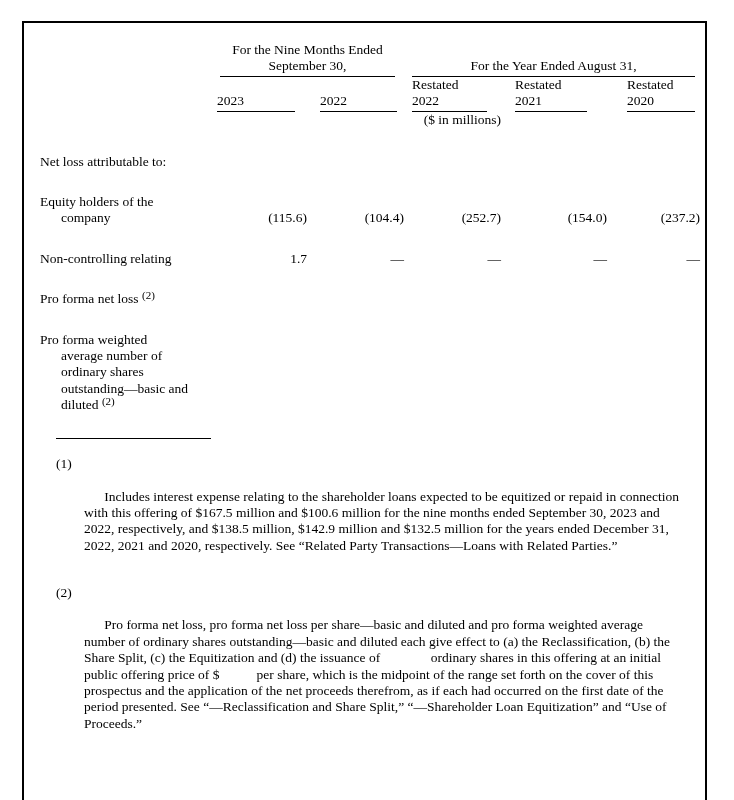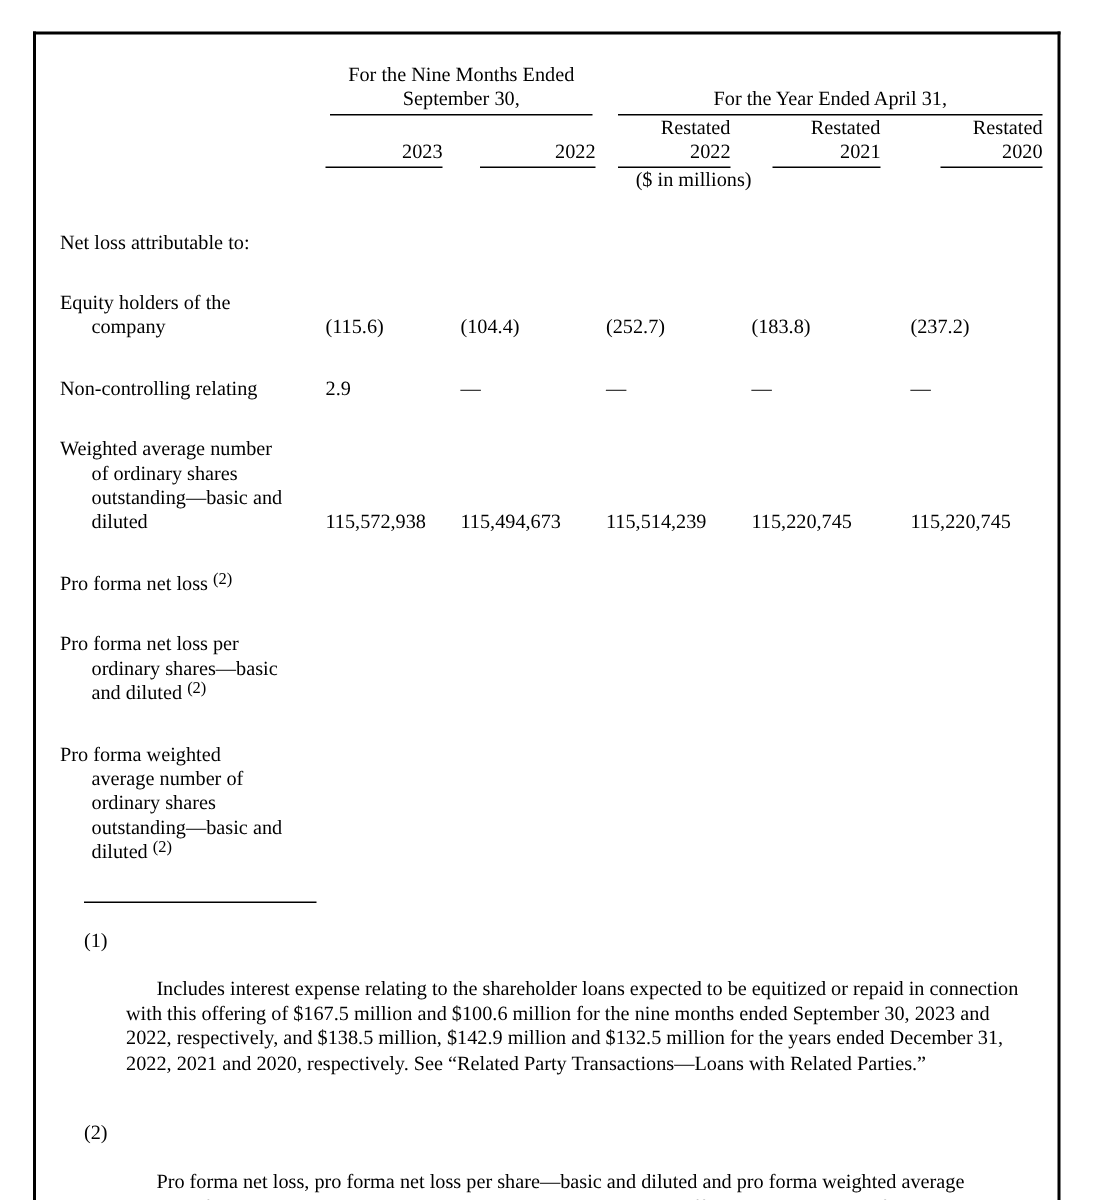--- a/index.html
+++ b/index.html
@@ -20,31 +20,31 @@
   
   table.fin{border-collapse:collapse;table-layout:fixed;width:660px;}
   table.fin td,table.fin th{padding:0;margin:0;font-weight:normal;}
   .col-label{width:177px;}
   .col-a{width:90px;}.col-b{width:97px;}.col-c{width:97px;}.col-d{width:106px;}.col-e{width:93px;}
 
   th.ghead{vertical-align:bottom;text-align:center;font-weight:bold;}
   .u{border-bottom:1.5px solid #000;padding-bottom:1px;white-space:pre-wrap;}
   .u-nine{margin:0 9px 0 3px;}
   .u-year{margin:0 5px 0 8px;}
-  th.chead{vertical-align:bottom;text-align:right;font-weight:bold;padding-top:2px;}
+  th.chead{vertical-align:bottom;text-align:left;font-weight:bold;padding-top:2px;}
   .u-a{margin:0 12px 0 0;}
   .u-b{margin:0 7px 0 13px;}
   .u-c{margin:0 14px 0 8px;}
   .u-d{margin:0 20px 0 14px;}
   .u-e{margin:0 5px 0 20px;}
   td.units{text-align:right;font-weight:bold;vertical-align:top;height:18px;}
 
   td.rlabel{vertical-align:top;}
   .rlabel-inner{white-space:pre-wrap;padding-left:21px;text-indent:-21px;margin-top:24px;}
-  td.val{vertical-align:bottom;padding-right:1px;}
+  td.val{text-align:right;vertical-align:bottom;padding-right:1px;}
   sup.fnref{font-size:11px;line-height:0;vertical-align:4px;}
 
   
   .fn-separator{width:155px;border-top:1.5px solid #000;margin:24px 0 17px 16px;}
   .footnote{position:relative;margin:0 0 14px 16px;width:644px;box-sizing:border-box;
             padding-left:28px;padding-right:14px;white-space:pre-wrap;}
   .fn-marker{position:absolute;left:0;top:0;}
 </style>
 </head>
 <body>
@@ -63,21 +63,21 @@
       </colgroup>
 
       <tbody>
           <tr>
         <th></th>
         <th class="ghead" colspan="2">
           <div class="u u-nine">For the Nine Months Ended
 September 30,</div>
         </th>
         <th class="ghead" colspan="3">
-          <div class="u u-year">For the Year Ended April 31,</div>
+          <div class="u u-year">For the Year Ended August 31,</div>
         </th>
       </tr>
 
       <tr>
         <th></th>
         <th class="chead">
           <div class="u u-a">2023</div>
         </th>
         <th class="chead">
           <div class="u u-b">2022</div>
@@ -117,73 +117,48 @@
       </tr>
 
       <tr>
         <td class="rlabel">
           <div class="rlabel-inner"><span>Equity holders of the
 company</span></div>
         </td>
         <td class="val">(115.6)</td>
         <td class="val">(104.4)</td>
         <td class="val">(252.7)</td>
-        <td class="val">(183.8)</td>
+        <td class="val">(154.0)</td>
         <td class="val">(237.2)</td>
       </tr>
 
       <tr>
         <td class="rlabel">
           <div class="rlabel-inner"><span>Non-controlling relating</span></div>
         </td>
-        <td class="val">2.9</td>
+        <td class="val">1.7</td>
         <td class="val">—</td>
         <td class="val">—</td>
         <td class="val">—</td>
         <td class="val">—</td>
       </tr>
 
 
-      <tr>
-        <td class="rlabel">
-          <div class="rlabel-inner"><span>Weighted average number
-of ordinary shares
-outstanding—basic and
-diluted</span></div>
-        </td>
-        <td class="val">115,572,938</td>
-        <td class="val">115,494,673</td>
-        <td class="val">115,514,239</td>
-        <td class="val">115,220,745</td>
-        <td class="val">115,220,745</td>
-      </tr>
 
       <tr>
         <td class="rlabel">
           <div class="rlabel-inner"><span>Pro forma net loss </span><sup class="fnref">(2)</sup></div>
         </td>
         <td class="val"></td>
         <td class="val"></td>
         <td class="val"></td>
         <td class="val"></td>
         <td class="val"></td>
       </tr>
 
-      <tr>
-        <td class="rlabel">
-          <div class="rlabel-inner"><span>Pro forma net loss per
-ordinary shares—basic
-and diluted </span><sup class="fnref">(2)</sup></div>
-        </td>
-        <td class="val"></td>
-        <td class="val"></td>
-        <td class="val"></td>
-        <td class="val"></td>
-        <td class="val"></td>
-      </tr>
 
       <tr>
         <td class="rlabel">
           <div class="rlabel-inner"><span>Pro forma weighted
 average number of
 ordinary shares
 outstanding—basic and
 diluted </span><sup class="fnref">(2)</sup></div>
         </td>
         <td class="val"></td>

